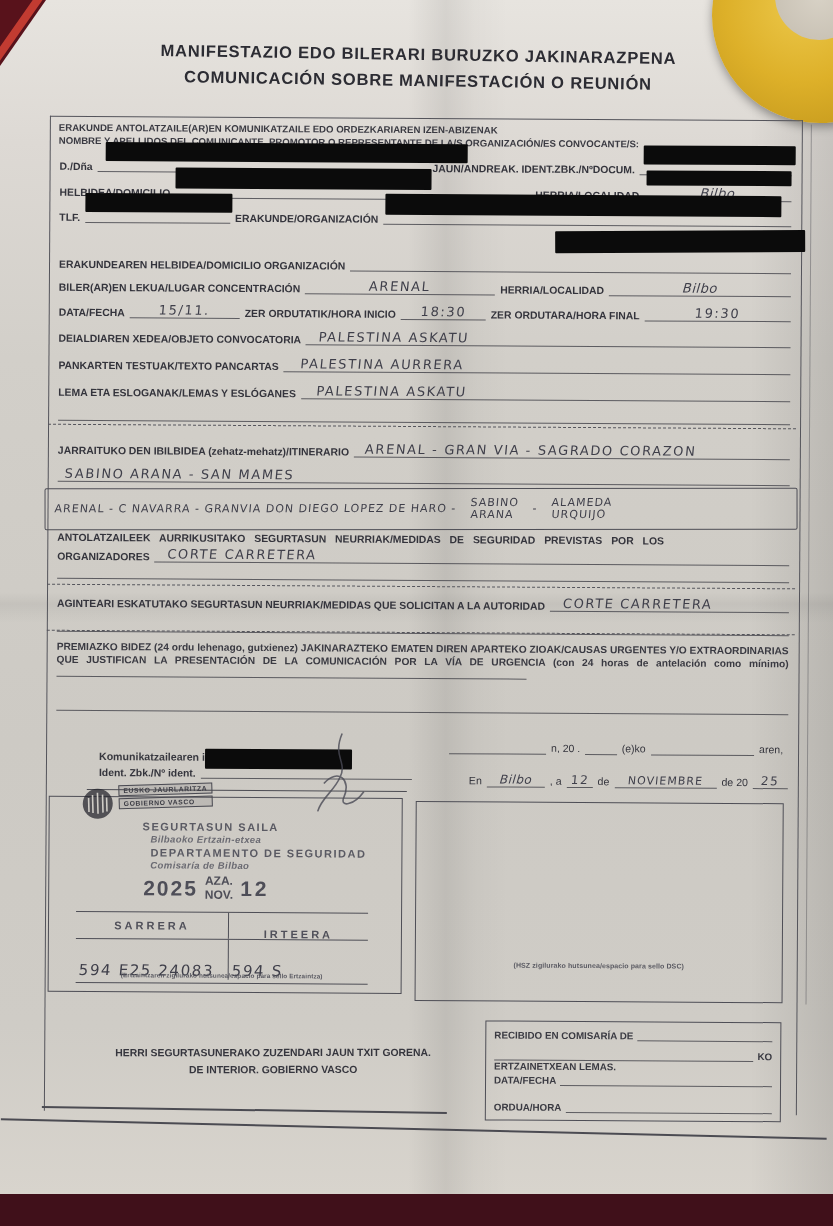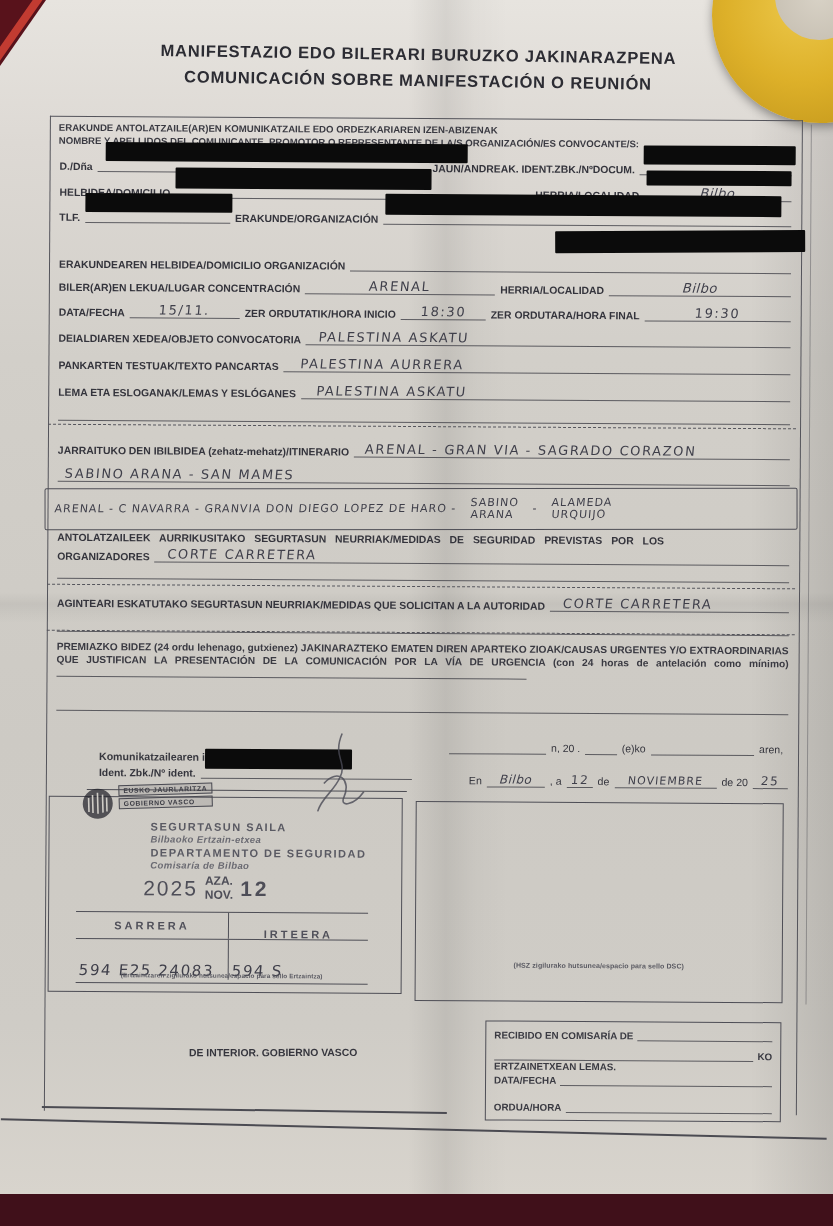--- a/index.html
+++ b/index.html
@@ -285,27 +285,27 @@
       <svg width="34" height="36" viewBox="0 0 34 36">
         <circle cx="17" cy="18" r="15" fill="rgba(40,40,48,0.75)"></circle>
         <path d="M8,26 L8,12 M12,27 L12,9 M17,28 L17,7 M22,27 L22,9 M26,26 L26,12" stroke="#cfccc6" stroke-width="1.6"></path>
       </svg>
       <div>
         <div class="govbox">EUSKO JAURLARITZA</div>
         <div class="govbox" style="margin-top:2px;">GOBIERNO VASCO</div>
       </div>
     </div>
 
-    <div class="stamp-line" style="left:152px;top:822px;">SEGURTASUN SAILA</div>
+    <div class="stamp-line" style="left:144px;top:822px;">SEGURTASUN SAILA</div>
     <div class="stamp-italic" style="left:152px;top:835px;">Bilbaoko Ertzain-etxea</div>
     <div class="stamp-line" style="left:152px;top:848px;">DEPARTAMENTO DE SEGURIDAD</div>
     <div class="stamp-italic" style="left:152px;top:861px;">Comisaría de Bilbao</div>
 
     <div style="position:absolute;left:145px;top:876px;display:flex;align-items:center;gap:7px;color:#4e4e58;">
-      <span style="font-size:21px;font-weight:normal;letter-spacing:2px;">2025</span>
+      <span style="font-size:21px;font-weight:bold;letter-spacing:2px;">2025</span>
       <span class="stack" style="font-size:12px;font-weight:bold;line-height:1.15;">
         <span>AZA.</span>
         <span>NOV.</span>
       </span>
       <span style="font-size:21px;font-weight:bold;letter-spacing:3px;">12</span>
     </div>
 
     <div style="position:absolute;left:78px;top:913px;width:292px;height:70px;border-top:1.5px solid #4e4e56;border-bottom:1.5px solid #4e4e56;">
       <div style="display:flex;border-bottom:1.5px solid #4e4e56;height:26px;align-items:center;">
         <div style="flex:0 0 152px;text-align:center;font-weight:bold;font-size:11px;letter-spacing:3px;color:#50505a;border-right:1.5px solid #4e4e56;height:100%;display:flex;align-items:center;justify-content:center;">SARRERA</div>
@@ -316,20 +316,21 @@
           <span class="hw" style="font-size:15px;white-space:nowrap;">594 E25 24083</span>
         </div>
         <div style="flex:1;height:100%;display:flex;align-items:flex-end;">
           <span class="hw" style="font-size:15px;">594 S</span>
         </div>
       </div>
     </div>
     <div class="tinycap" style="position:absolute;left:80px;top:973px;width:288px;text-align:center;">(Ertzaintzaren zigilurako hutsunea/espacio para sello Ertzaintza)</div>
 
     <div style="position:absolute;left:66px;top:1046px;width:420px;text-align:center;font-size:10.4px;font-weight:bold;color:#36363e;line-height:1.6;transform:rotate(-0.4deg);">
+      <div>HERRI SEGURTASUNERAKO ZUZENDARI JAUN TXIT GORENA.</div>
       <div>DE INTERIOR. GOBIERNO VASCO</div>
     </div>
 
     <div class="stampbox" style="left:488px;top:1020px;width:296px;height:100px;padding:5px 8px;box-sizing:border-box;">
       <div class="rbx-line">
         <span>RECIBIDO EN COMISARÍA DE</span>
         <span class="fill grow"></span>
       </div>
       <div class="rbx-line" style="margin-top:6px;">
         <span class="fill grow"></span>

